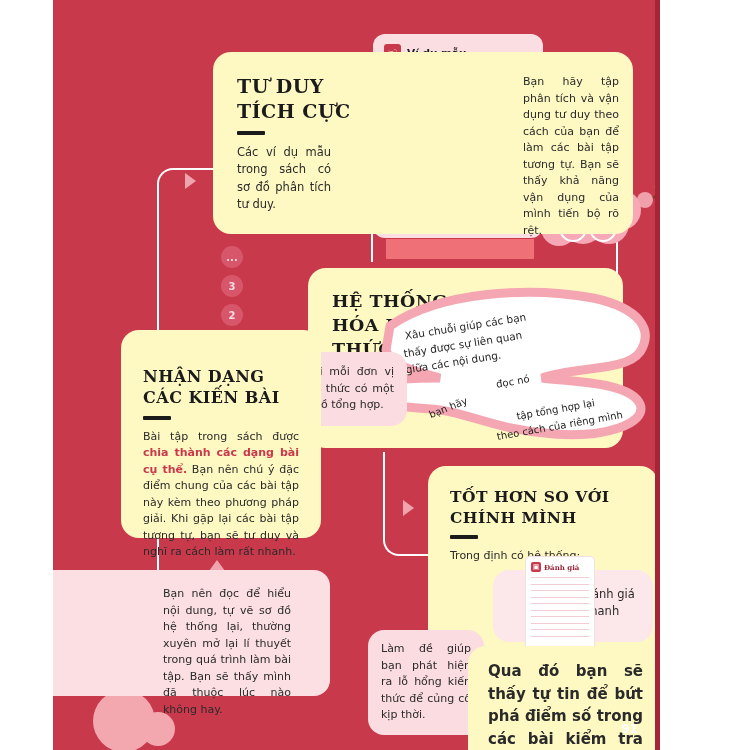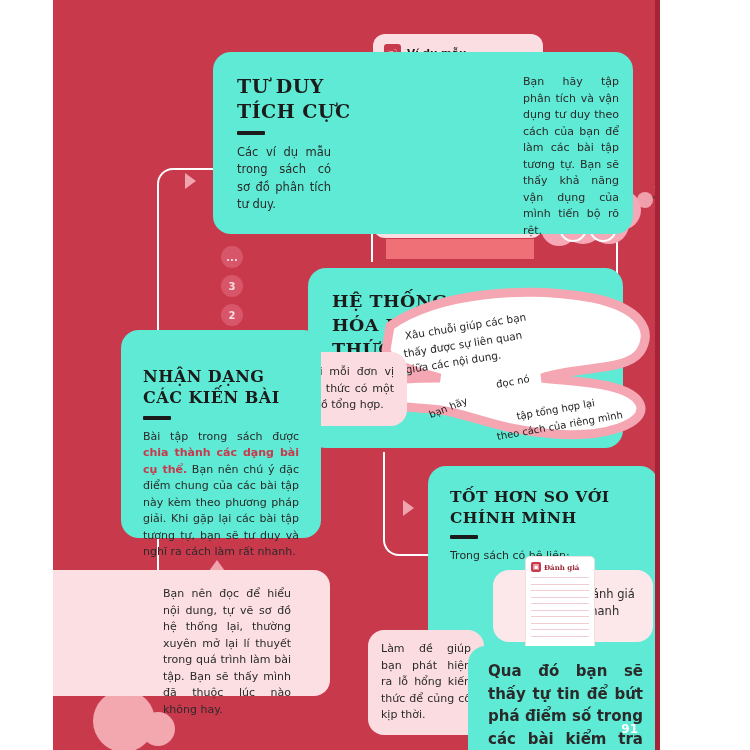--- a/index.html
+++ b/index.html
@@ -20,21 +20,21 @@
     background: #c9394c;
     overflow: hidden;
   }
   .edge-stripe {
     position: absolute; top: 0; right: 0; width: 5px; height: 750px;
     background: #a62437;
   }
   
   .card {
     position: absolute;
-    background: #5eead4;
+    background: #fef9c3;
     border-radius: 18px;
     box-sizing: border-box;
   }
   .heading {
     font-family: "DejaVu Serif", serif;
     font-weight: bold;
     color: #1b1b1b;
     letter-spacing: .5px;
   }
   .rule {
@@ -322,21 +322,21 @@
         <span>Bài tập trong sách được </span><span class="hl">chia thành các dạng bài cụ thể.</span><span> Bạn nên chú ý đặc điểm chung của các bài tập này kèm theo phương pháp giải. Khi gặp lại các bài tập tương tự, bạn sẽ tư duy và nghĩ ra cách làm rất nhanh.</span>
       </div>
     </div>
 
     <div class="card" style="left:375px; top:466px; width:230px; height:228px; padding:20px 22px;">
       <div class="heading" style="font-size:15.5px; line-height:1.36;">
         <div>TỐT HƠN SO VỚI</div>
         <div>CHÍNH MÌNH</div>
       </div>
       <div class="rule"></div>
-      <div class="body-txt" style="font-size:11px; text-align:left;">Trong sách có hệ liên:</div>
+      <div class="body-txt" style="font-size:11px; text-align:left;">Trong định có hệ thống:</div>
     </div>
 
     <div class="bubble pale" style="left:440px; top:570px; width:160px; height:72px;">
       <div style="position:absolute; left:90px; top:16px; font-size:11.5px; line-height:1.45; color:#2a2a2a;">
         <div>Đánh giá</div>
         <div>nhanh</div>
       </div>
     </div>
 
     <div id="evalCard">

